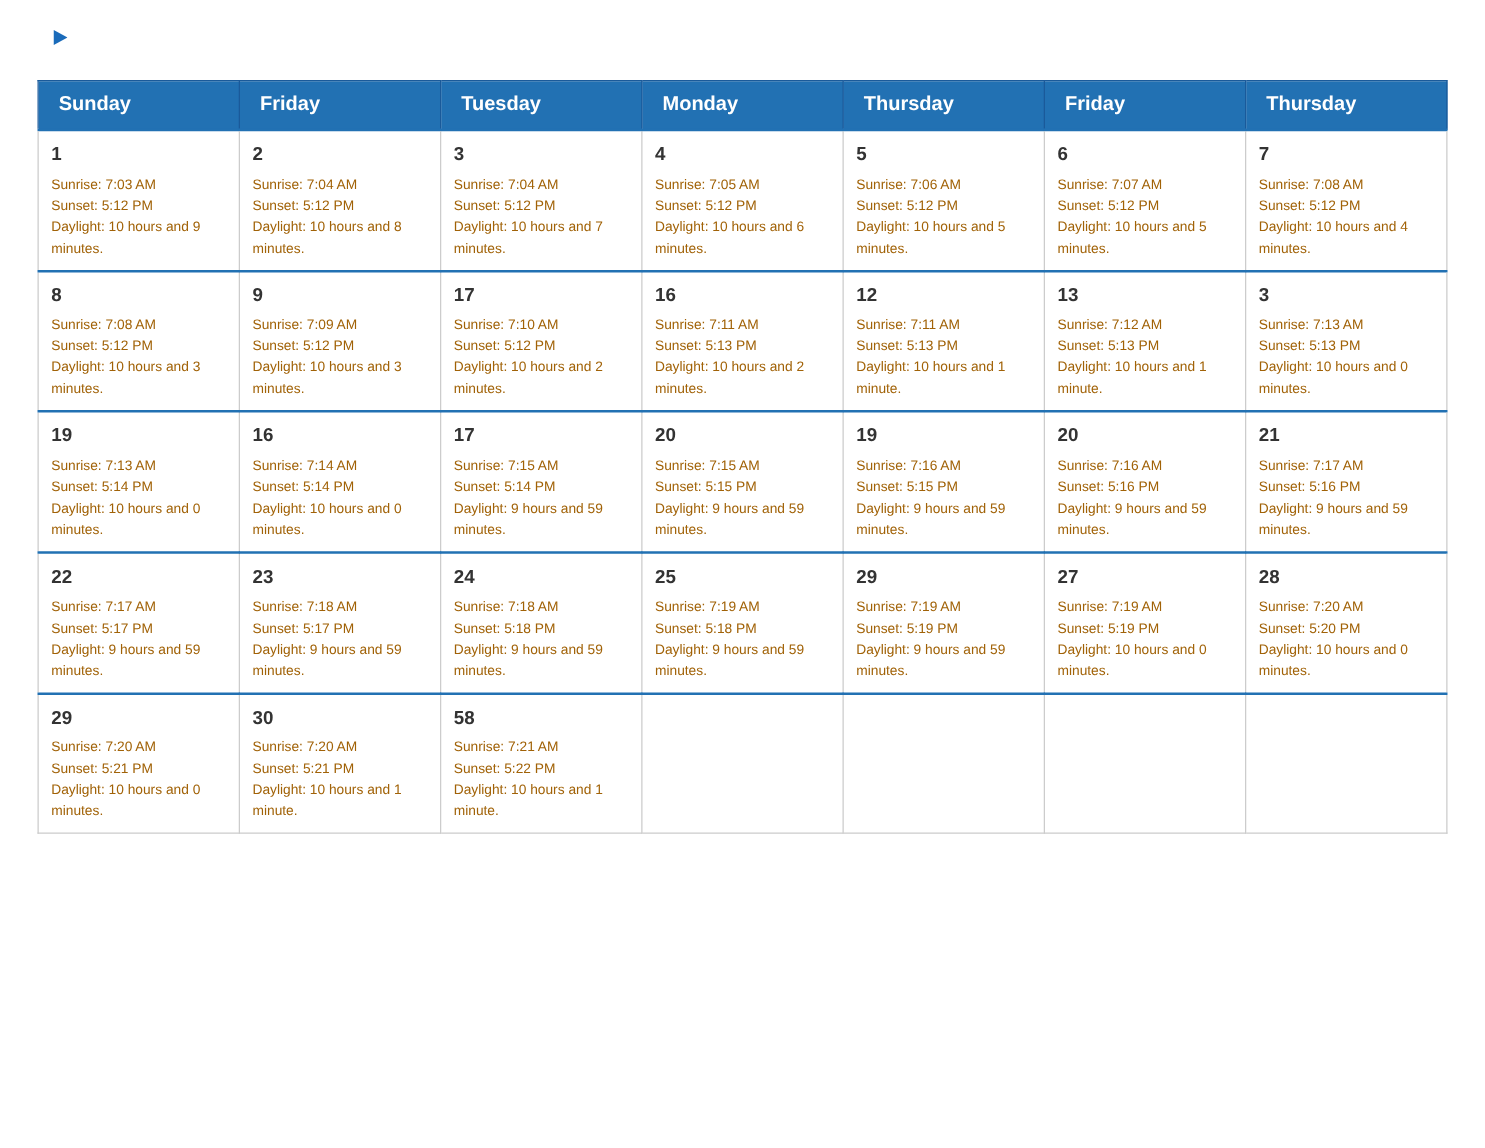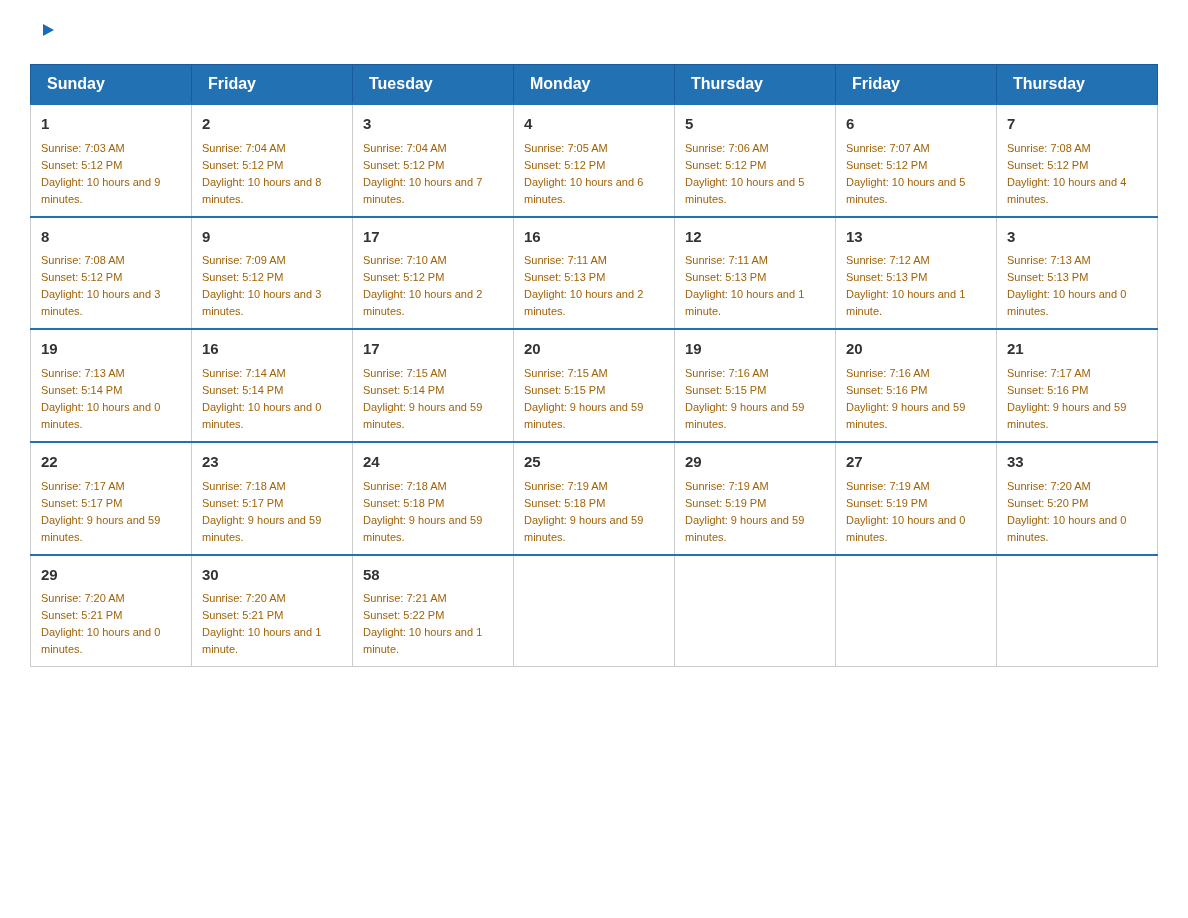--- a/index.html
+++ b/index.html
@@ -231,21 +231,21 @@
       </td>
         <td>
         <span class="day-number">29</span>
         <div class="day-info">Sunrise: 7:19 AM<br>Sunset: 5:19 PM<br>Daylight: 9 hours and 59 minutes.</div>
       </td>
         <td>
         <span class="day-number">27</span>
         <div class="day-info">Sunrise: 7:19 AM<br>Sunset: 5:19 PM<br>Daylight: 10 hours and 0 minutes.</div>
       </td>
         <td>
-        <span class="day-number">33</span>
+        <span class="day-number">28</span>
         <div class="day-info">Sunrise: 7:20 AM<br>Sunset: 5:20 PM<br>Daylight: 10 hours and 0 minutes.</div>
       </td>
       </tr>
       <tr>
         <td>
         <span class="day-number">29</span>
         <div class="day-info">Sunrise: 7:20 AM<br>Sunset: 5:21 PM<br>Daylight: 10 hours and 0 minutes.</div>
       </td>
         <td>
         <span class="day-number">30</span>

